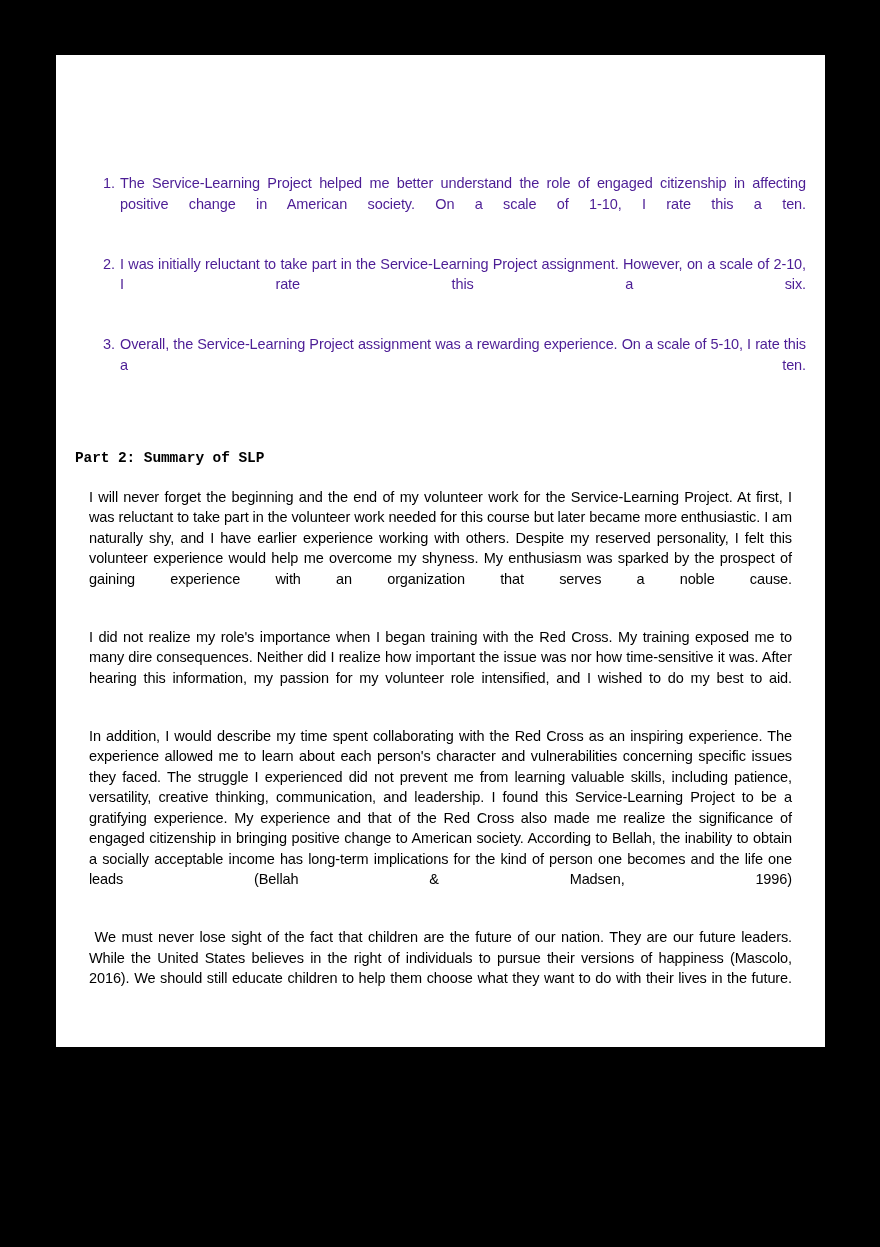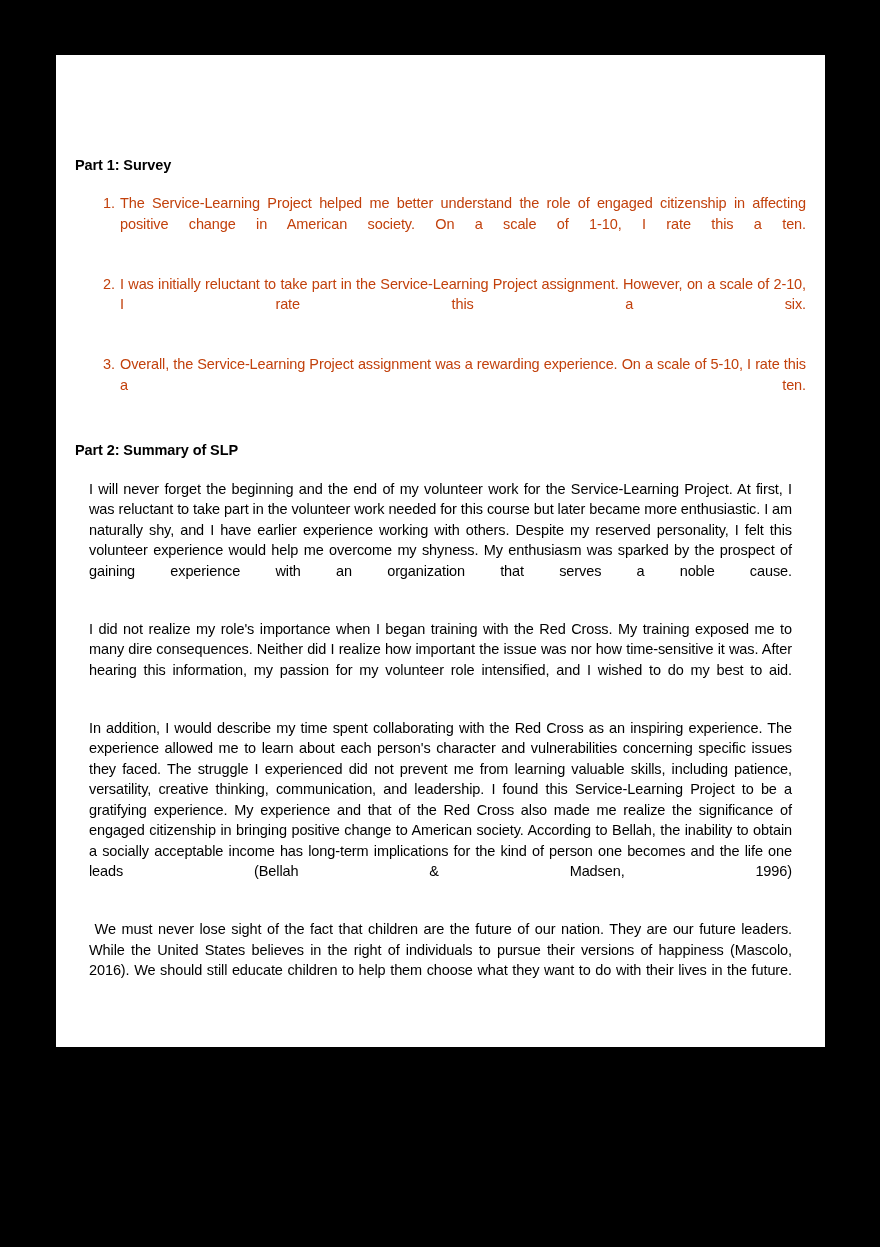--- a/index.html
+++ b/index.html
@@ -36,39 +36,40 @@
   .heading {
     font-size: 14.5px;
     font-weight: bold;
     color: #000000;
     line-height: 20px;
     letter-spacing: -0.1px;
     margin: 0;
   }
 
   .heading-2 {
-    margin-top: 24px;
+    margin-top: 52px;
+    font-family: Liberation Mono, monospace;
   }
 
   ol.survey-list {
     list-style: none;
     margin: 0;
     padding: 0;
     margin-top: 18px;
     counter-reset: surveyitem;
   }
 
   ol.survey-list > li {
     position: relative;
     counter-increment: surveyitem;
     padding-left: 45px;
     margin-bottom: 19px;
     font-size: 14.5px;
     line-height: 20.5px;
-    color: #c2410c;
+    color: #4c1d95;
     text-align: justify;
     text-justify: inter-word;
     letter-spacing: -0.1px;
   }
 
   ol.survey-list > li:last-child {
     margin-bottom: 0;
   }
 
   ol.survey-list > li::before {
@@ -105,21 +106,20 @@
     display: inline-block;
     width: 100%;
   }
 </style>
 </head>
 <body>
 
 <div class="page">
   <div class="content">
 
-    <h2 class="heading">Part 1: Survey</h2>
 
     <ol class="survey-list">
       <li>The Service-Learning Project helped me better understand the role of engaged citizenship in affecting positive change in American society. On a scale of 1-10, I rate this a ten.</li>
       <li>I was initially reluctant to take part in the Service-Learning Project assignment. However, on a scale of 2-10, I rate this a six.</li>
       <li>Overall, the Service-Learning Project assignment was a rewarding experience. On a scale of 5-10, I rate this a ten.</li>
     </ol>
 
     <h2 class="heading heading-2">Part 2: Summary of SLP</h2>
 
     <p class="body-text">I will never forget the beginning and the end of my volunteer work for the Service-Learning Project. At first, I was reluctant to take part in the volunteer work needed for this course but later became more enthusiastic. I am naturally shy, and I have earlier experience working with others. Despite my reserved personality, I felt this volunteer experience would help me overcome my shyness. My enthusiasm was sparked by the prospect of gaining experience with an organization that serves a noble cause.</p>

